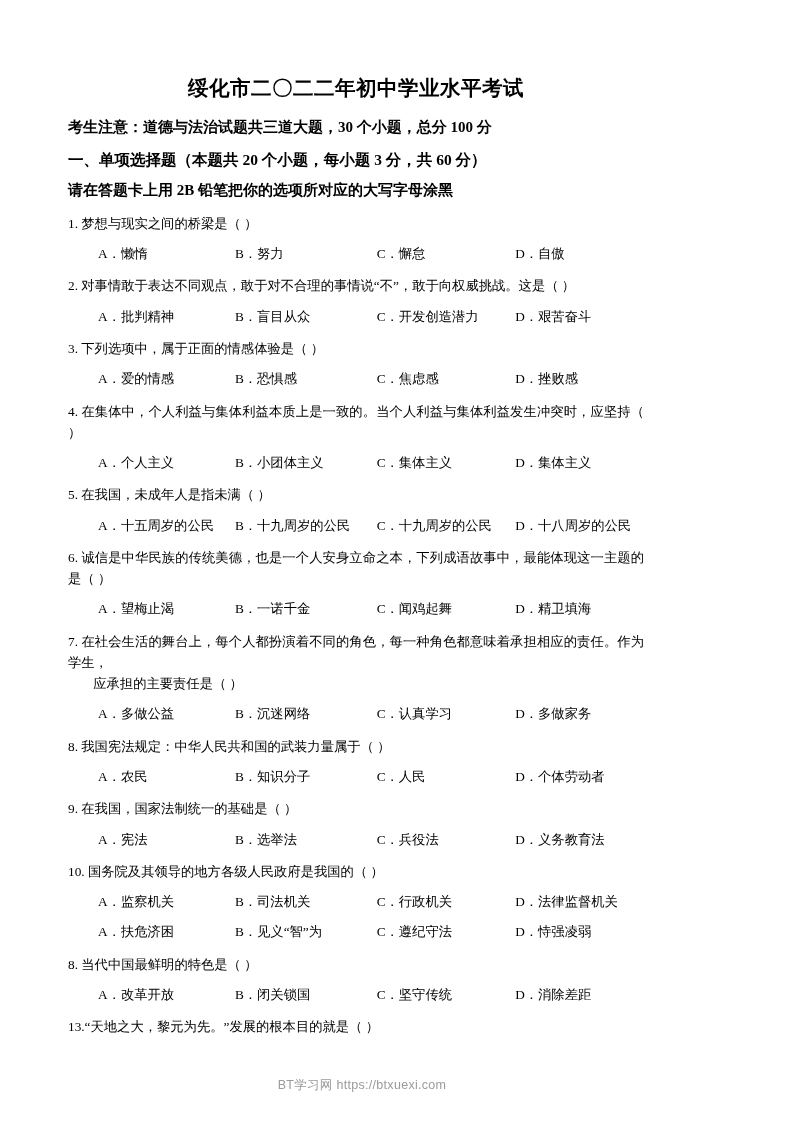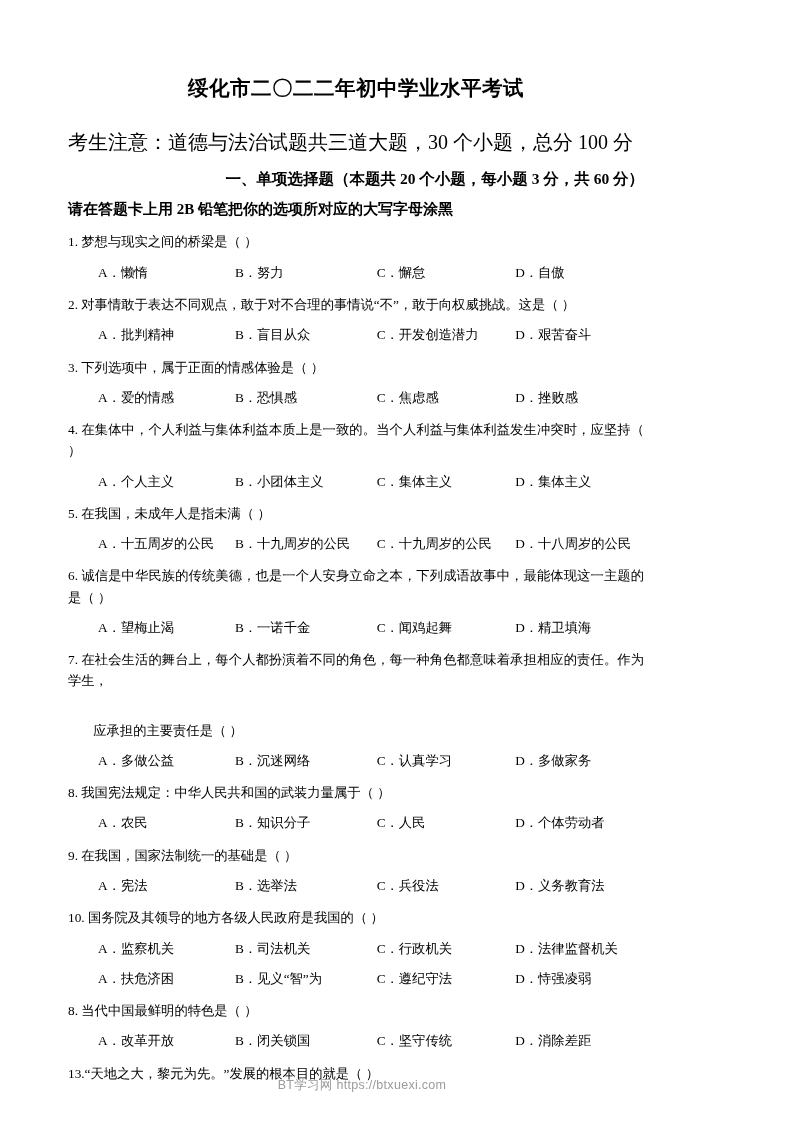--- a/index.html
+++ b/index.html
@@ -24,48 +24,46 @@
   }
   .doc-title {
     text-align: center;
     font-size: 20.5px;
     font-weight: bold;
     letter-spacing: 0.5px;
     margin: 18px 0 0 0;
     line-height: 1.4;
   }
   .notice {
-    font-size: 20px;
-    font-weight: normal;
-    margin: 24px 0 0 0;
+    font-size: 15px;
+    font-weight: bold;
+    margin: 13px 0 0 0;
     line-height: 1.5;
   }
   .section-head {
     font-size: 15.5px;
     font-weight: bold;
     margin: 10px 0 0 0;
     line-height: 1.5;
-    text-align: right;
   }
   .section-sub {
     font-size: 15px;
     font-weight: bold;
     margin: 8px 0 0 0;
     line-height: 1.5;
   }
   .q-stem {
     font-size: 13.3px;
     margin: 11px 0 0 0;
     line-height: 1.6;
     text-align: justify;
   }
   .q-stem .cont {
     display: block;
     text-indent: 1.9em;
-    margin-top: 28px;
   }
   .opts {
     display: flex;
     font-size: 13.3px;
     margin: 9px 0 0 0;
     padding-left: 18px;
     line-height: 1.6;
   }
   .opt {
     display: block;

